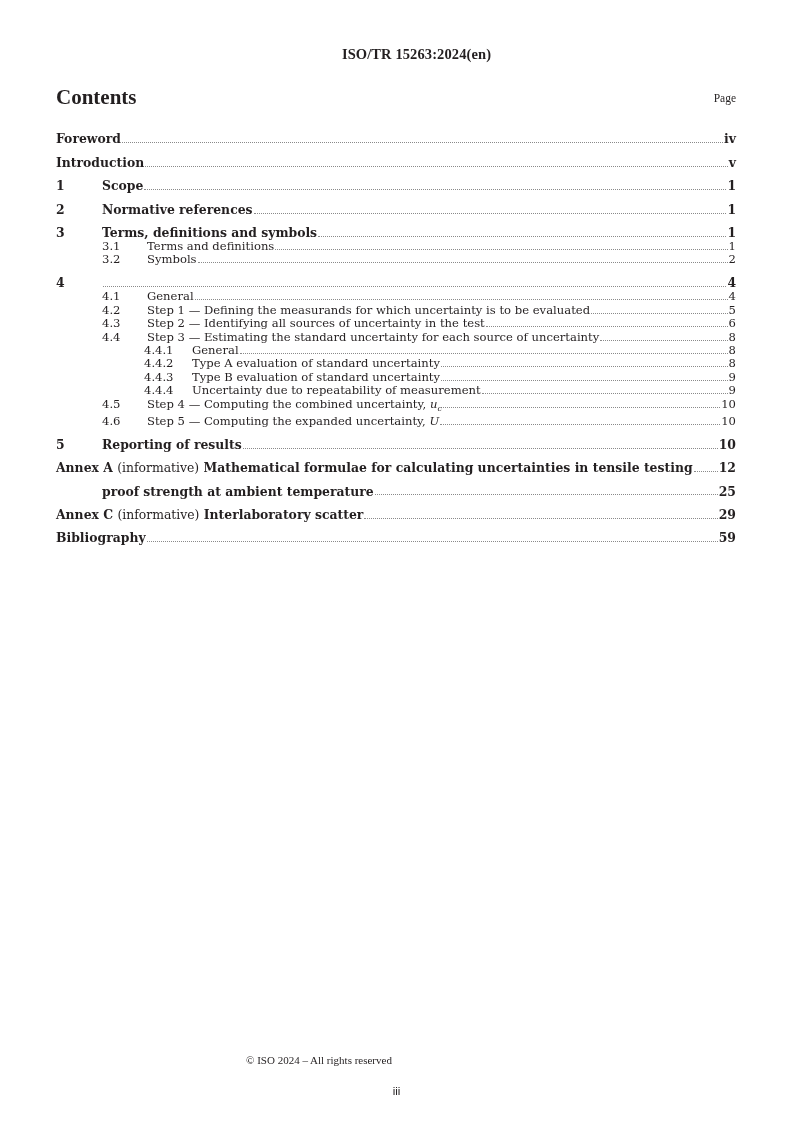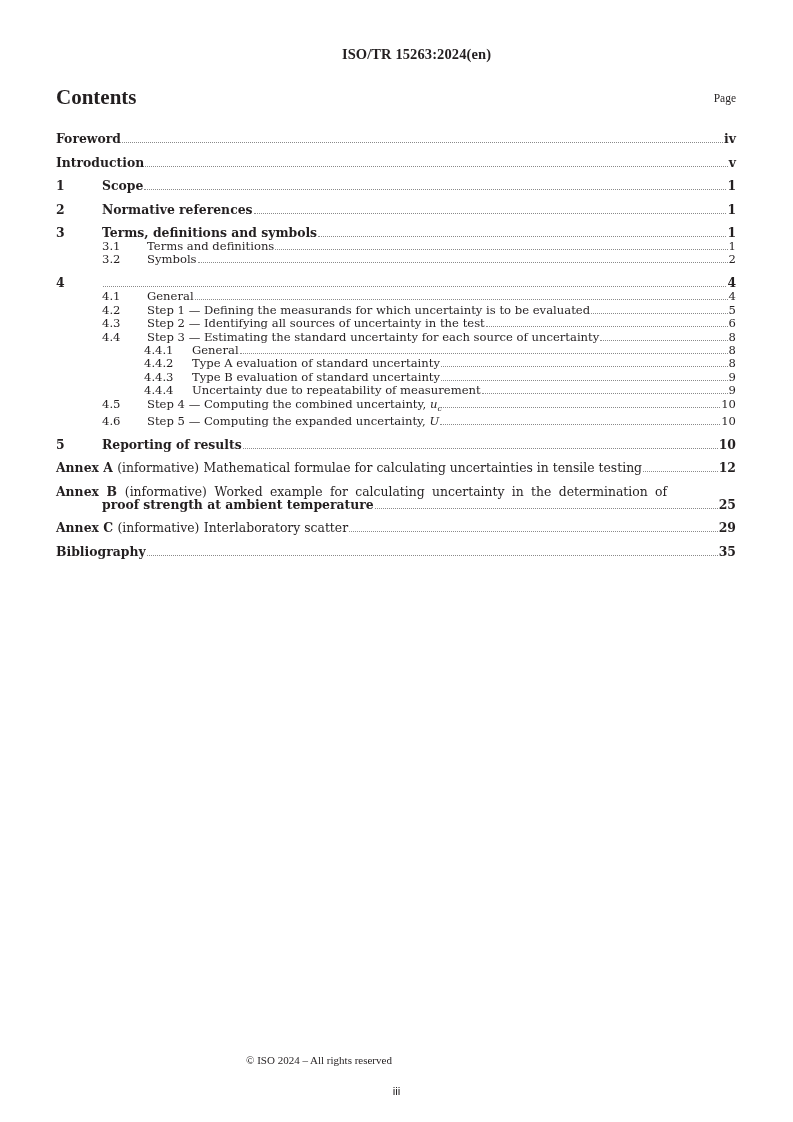--- a/index.html
+++ b/index.html
@@ -37,21 +37,21 @@
   .lvl2 { padding-left: 88px; }
   .lvl2 .num { width: 48px; }
   .title { flex: 0 0 auto; }
   .leader {
     flex: 1 1 auto; border-bottom: 1px dotted #8a8a8a; margin: 0 1px 3px 1px;
     min-width: 8px; height: 1px;
   }
   .pg { flex: 0 0 auto; text-align: right; }
   .annex-label { font-weight: bold; }
   .annex-inf { font-weight: normal; }
-  .annex-title { font-weight: normal; margin-top: 44px; }
+  .annex-title { font-weight: bold; margin-top: 44px; }
   .multiline { flex-direction: column; align-items: stretch; }
   .multiline .line1 { display: block; word-spacing: 3.4px; }
   .multiline .line2 { display: flex; align-items: flex-end; padding-left: 46px; }
   em.sym { font-style: italic; }
   sub { font-size: 8px; vertical-align: -3px; }
   .footer {
     position: absolute; top: 1054px; left: 0; width: 638px; text-align: center;
     font-family: "Liberation Serif", serif; font-size: 11px;
   }
   .folio {
@@ -190,43 +190,38 @@
     <span class="title">
       <span class="annex-label">Annex A</span>
       <span class="annex-inf">(informative)</span>
       <span class="annex-title">Mathematical formulae for calculating uncertainties in tensile testing</span>
     </span>
     <span class="leader"></span>
     <span class="pg">12</span>
   </div>
 
   <div class="row bold lvl0 top multiline">
-    <span class="line1">
-      <span class="annex-label">Annex B</span>
-      <span class="annex-inf">(informative)</span>
-      <span class="annex-title">Worked example for calculating uncertainty in the determination of</span>
-    </span>
     <span class="line2">
       <span class="title">proof strength at ambient temperature</span>
       <span class="leader"></span>
       <span class="pg">25</span>
     </span>
   </div>
 
   <div class="row bold lvl0 top">
     <span class="title">
       <span class="annex-label">Annex C</span>
       <span class="annex-inf">(informative)</span>
       <span class="annex-title">Interlaboratory scatter</span>
     </span>
     <span class="leader"></span>
     <span class="pg">29</span>
   </div>
 
   <div class="row bold lvl0 top">
     <span class="title">Bibliography</span>
     <span class="leader"></span>
-    <span class="pg">35</span>
+    <span class="pg">59</span>
   </div>
 </div>
 
 <div class="footer">© ISO 2024 – All rights reserved</div>
 <div class="folio">iii</div>
 
 </body></html>

